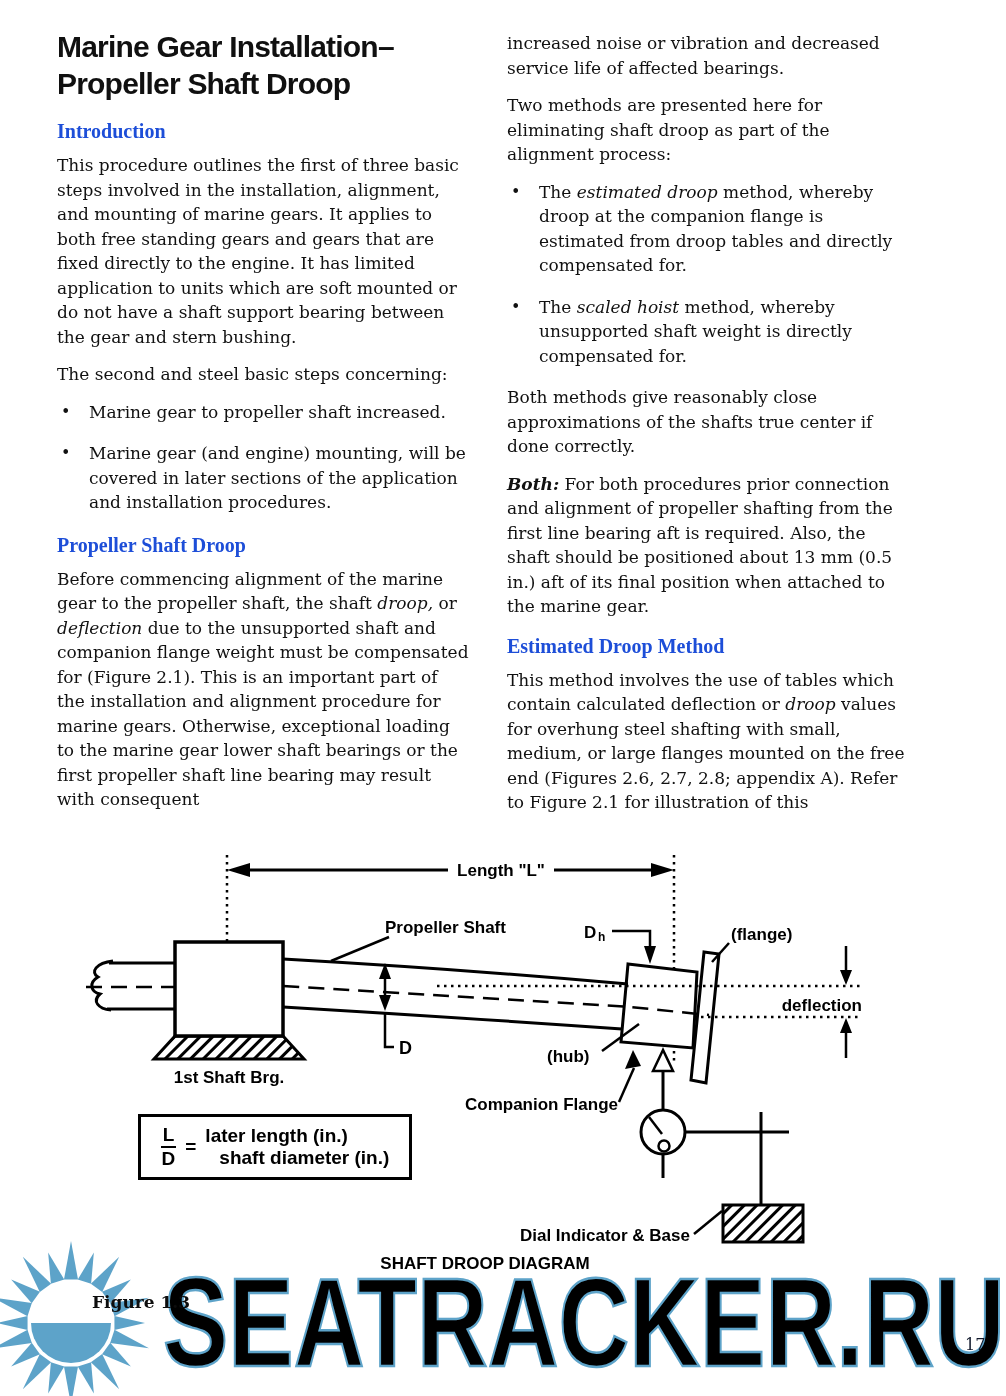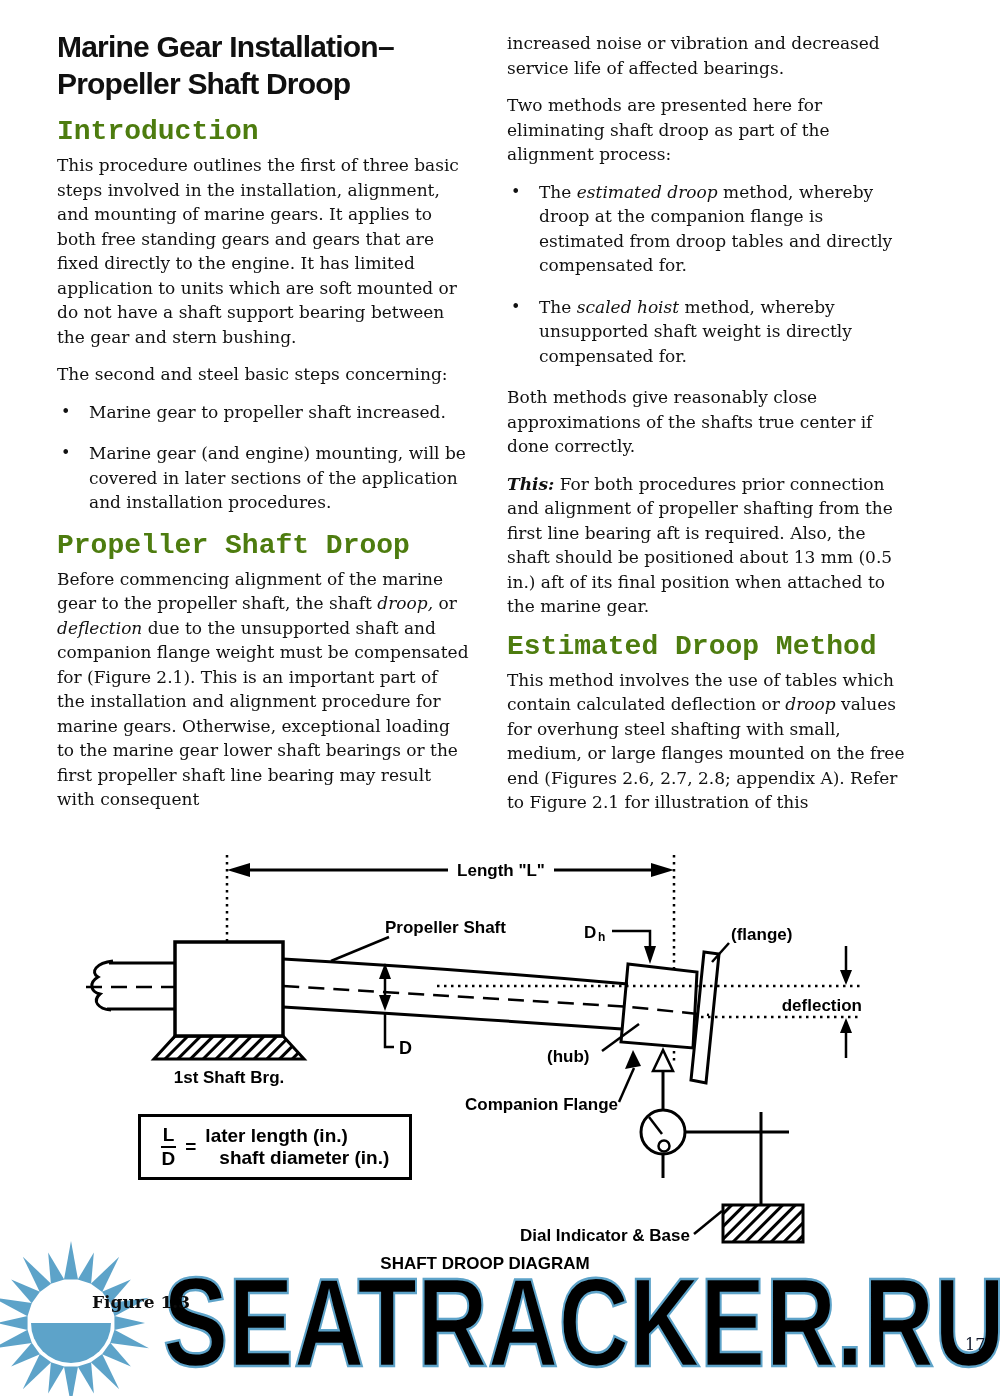--- a/index.html
+++ b/index.html
@@ -4,22 +4,22 @@
 <style>
   html,body{margin:0;padding:0;background:#e8e8e8;}
   .page{position:relative;width:1006px;height:1396px;background:#ffffff;overflow:hidden;
         font-family:"DejaVu Serif", serif;color:#111;}
   
   .col{position:absolute;z-index:2;}
   .col-left{left:57px;top:28px;width:412px;}
   .col-right{left:507px;top:31px;width:400px;}
   h1.doc-title{font-family:"Liberation Sans", sans-serif;font-weight:bold;font-size:30px;
      line-height:37px;letter-spacing:-0.8px;margin:0 0 16px 0;color:#101010;}
-  .sec-h{font-family:Liberation Mono, monospace;font-weight:bold;font-size:28px;line-height:27px;
-     margin:14px 0 8px 0;color:#4d7c0f;}
+  .sec-h{font-family:Liberation Serif, serif;font-weight:bold;font-size:20px;line-height:27px;
+     margin:14px 0 8px 0;color:#1d4ed8;}
   .flow .sec-h:first-child{margin-top:0;}
   .para{font-size:17px;line-height:24.5px;margin:0 0 13px 0;}
   .bullet{display:flex;margin:5px 0 17px 0;font-size:17px;line-height:24.5px;}
   .bullet .dot{flex:none;width:28px;padding-left:4px;font-size:16px;}
   .btxt{flex:1;}
   
   .formula-box{position:absolute;left:138px;top:1114px;width:268px;height:60px;z-index:2;
      border:3px solid #000;display:flex;align-items:center;justify-content:center;
      font-family:"Liberation Sans", sans-serif;font-weight:bold;font-size:19px;color:#000;background:#fff;}
   .frac{display:flex;flex-direction:column;align-items:center;line-height:20px;margin-right:9px;}
@@ -102,21 +102,21 @@
         <p class="para"><span>Two methods are presented here for eliminating shaft droop as part of the alignment process:</span></p>
         <div class="bullet">
           <span class="dot">•</span>
           <div class="btxt"><span>The </span><span style="font-style: italic;">estimated droop</span><span> method, whereby droop at the companion flange is estimated from droop tables and directly compensated for.</span></div>
         </div>
         <div class="bullet">
           <span class="dot">•</span>
           <div class="btxt"><span>The </span><span style="font-style: italic;">scaled hoist</span><span> method, whereby unsupported shaft weight is directly compensated for.</span></div>
         </div>
         <p class="para"><span>Both methods give reasonably close approximations of the shafts true center if done correctly.</span></p>
-        <p class="para"><span style="font-style: italic; font-weight: bold;">This:</span><span> For both procedures prior connection and alignment of propeller shafting from the first line bearing aft is required. Also, the shaft should be positioned about 13 mm (0.5 in.) aft of its final position when attached to the marine gear.</span></p>
+        <p class="para"><span style="font-style: italic; font-weight: bold;">Both:</span><span> For both procedures prior connection and alignment of propeller shafting from the first line bearing aft is required. Also, the shaft should be positioned about 13 mm (0.5 in.) aft of its final position when attached to the marine gear.</span></p>
         <h2 class="sec-h">Estimated Droop Method</h2>
         <p class="para"><span>This method involves the use of tables which contain calculated deflection or </span><span style="font-style: italic;">droop</span><span> values for overhung steel shafting with small, medium, or large flanges mounted on the free end (Figures 2.6, 2.7, 2.8; appendix A). Refer to Figure 2.1 for illustration of this</span></p>
       </div>
   </div>
 
   <svg id="diagram" width="1006" height="430" viewBox="0 845 1006 430">
     <defs>
       <pattern id="hatch" patternUnits="userSpaceOnUse" width="9" height="9" patternTransform="rotate(45)">
         <rect width="9" height="9" fill="#ffffff"></rect>
         <line x1="1.5" y1="0" x2="1.5" y2="9" stroke="#000" stroke-width="3"></line>

